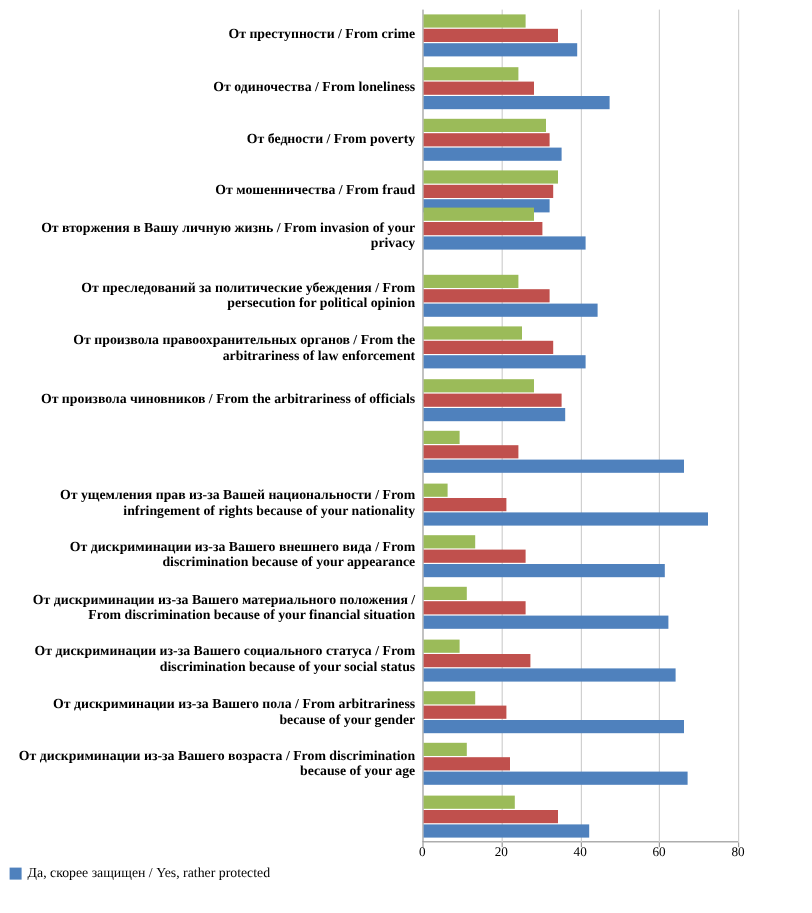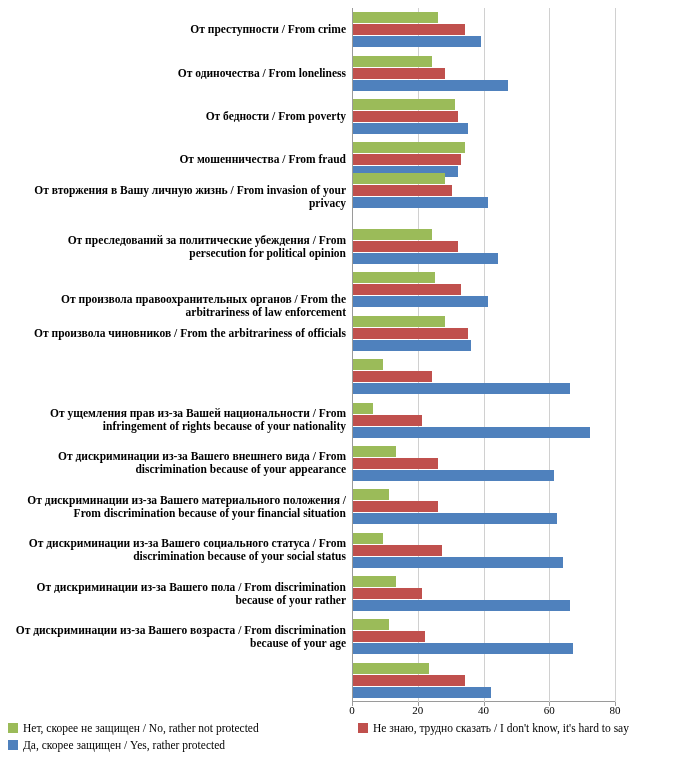--- a/index.html
+++ b/index.html
@@ -195,21 +195,21 @@
       </div>
       <div class="cat-row" style="top: 224.875px; height: 43.375px;">
         <div class="cat-label" style="top: 8.6875px;">От преследований за политические убеждения / From persecution for political opinion</div>
         <div class="bars" style="top: 4.1875px;">
           <div class="bar green" title="Нет, скорее не защищен / No, rather not protected: 24" style="width: 78.9px;"></div>
           <div class="bar red" title="Не знаю, трудно сказать / I don't know, it's hard to say: 32" style="width: 105.2px;"></div>
           <div class="bar blue" title="Да, скорее защищен / Yes, rather protected: 44" style="width: 144.65px;"></div>
         </div>
       </div>
       <div class="cat-row" style="top: 268.25px; height: 43.375px;">
-        <div class="cat-label" style="top: 25px;">От произвола правоохранительных органов / From the arbitrariness of law enforcement</div>
+        <div class="cat-label" style="top: 10px;">От произвола правоохранительных органов / From the arbitrariness of law enforcement</div>
         <div class="bars" style="top: 4.1875px;">
           <div class="bar green" title="Нет, скорее не защищен / No, rather not protected: 25" style="width: 82.1875px;"></div>
           <div class="bar red" title="Не знаю, трудно сказать / I don't know, it's hard to say: 33" style="width: 108.487px;"></div>
           <div class="bar blue" title="Да, скорее защищен / Yes, rather protected: 41" style="width: 134.787px;"></div>
         </div>
       </div>
       <div class="cat-row" style="top: 311.625px; height: 43.375px;">
         <div class="cat-label" style="top: 15.1875px;">От произвола чиновников / From the arbitrariness of officials</div>
         <div class="bars" style="top: 4.1875px;">
           <div class="bar green" title="Нет, скорее не защищен / No, rather not protected: 28" style="width: 92.05px;"></div>
@@ -250,21 +250,21 @@
       </div>
       <div class="cat-row" style="top: 528.5px; height: 43.375px;">
         <div class="cat-label" style="top: 8.6875px;">От дискриминации из-за Вашего социального статуса / From discrimination because of your social status</div>
         <div class="bars" style="top: 4.1875px;">
           <div class="bar green" title="Нет, скорее не защищен / No, rather not protected: 9" style="width: 29.5875px;"></div>
           <div class="bar red" title="Не знаю, трудно сказать / I don't know, it's hard to say: 27" style="width: 88.7625px;"></div>
           <div class="bar blue" title="Да, скорее защищен / Yes, rather protected: 64" style="width: 210.4px;"></div>
         </div>
       </div>
       <div class="cat-row" style="top: 571.875px; height: 43.375px;">
-        <div class="cat-label" style="top: 8.6875px;">От дискриминации из-за Вашего пола / From discrimination because of your rather</div>
+        <div class="cat-label" style="top: 8.6875px;">От дискриминации из-за Вашего пола / From arbitrariness because of your gender</div>
         <div class="bars" style="top: 4.1875px;">
           <div class="bar green" title="Нет, скорее не защищен / No, rather not protected: 13" style="width: 42.7375px;"></div>
           <div class="bar red" title="Не знаю, трудно сказать / I don't know, it's hard to say: 21" style="width: 69.0375px;"></div>
           <div class="bar blue" title="Да, скорее защищен / Yes, rather protected: 66" style="width: 216.975px;"></div>
         </div>
       </div>
       <div class="cat-row" style="top: 615.25px; height: 43.375px;">
         <div class="cat-label" style="top: 8.6875px;">От дискриминации из-за Вашего возраста / From discrimination because of your age</div>
         <div class="bars" style="top: 4.1875px;">
           <div class="bar green" title="Нет, скорее не защищен / No, rather not protected: 11" style="width: 36.1625px;"></div>
@@ -275,30 +275,20 @@
       <div class="cat-row" style="top: 658.625px; height: 43.375px;">
         <div class="bars" style="top: 4.1875px;">
           <div class="bar green" title="Нет, скорее не защищен / No, rather not protected: 23" style="width: 75.6125px;"></div>
           <div class="bar red" title="Не знаю, трудно сказать / I don't know, it's hard to say: 34" style="width: 111.775px;"></div>
           <div class="bar blue" title="Да, скорее защищен / Yes, rather protected: 42" style="width: 138.075px;"></div>
         </div>
       </div>
     </div>
 
   <div class="legend">
-    <div class="legend-row">
-      <div class="legend-entry" style="left:0px;">
-        <span class="legend-swatch sw-green"></span>
-        <span class="legend-text">Нет, скорее не защищен / No, rather not protected</span>
-      </div>
-      <div class="legend-entry" style="left:350px;">
-        <span class="legend-swatch sw-red"></span>
-        <span class="legend-text">Не знаю, трудно сказать / I don't know, it's hard to say</span>
-      </div>
-    </div>
     <div class="legend-row">
       <div class="legend-entry" style="left:0px;">
         <span class="legend-swatch sw-blue"></span>
         <span class="legend-text">Да, скорее защищен / Yes, rather protected</span>
       </div>
     </div>
   </div>
 
 </div>
 

